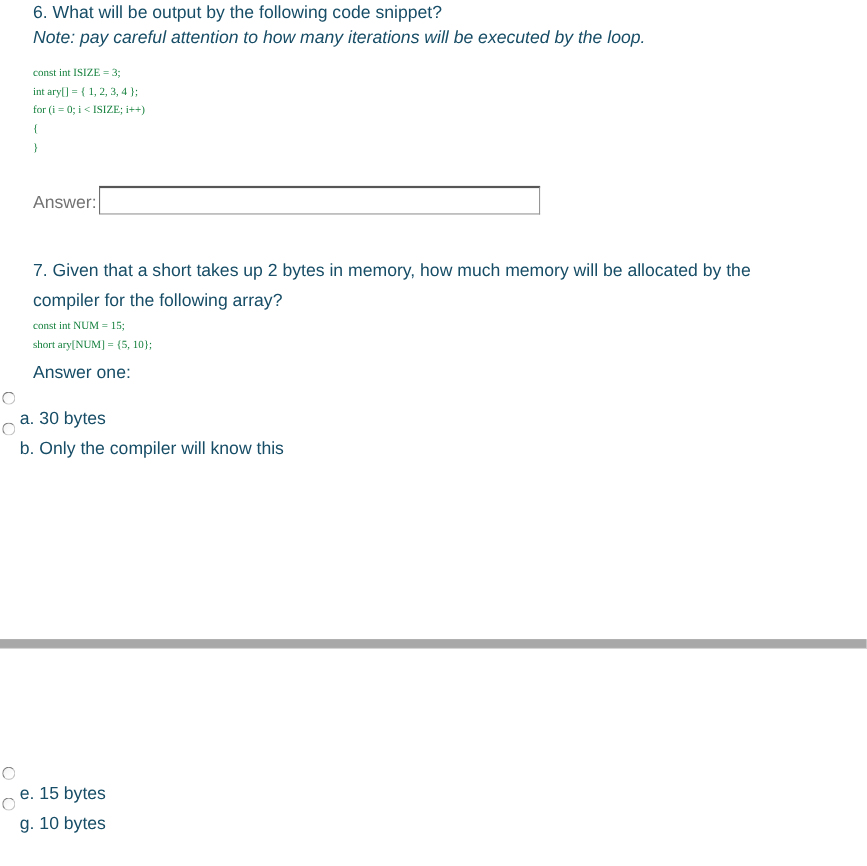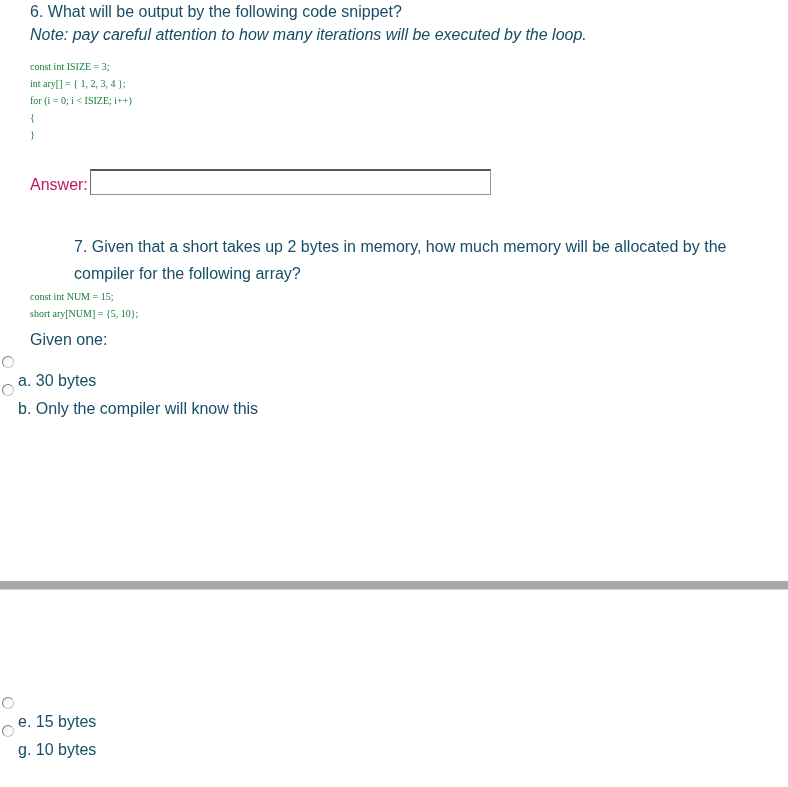--- a/index.html
+++ b/index.html
@@ -34,21 +34,21 @@
 
   .answer-row {
     left: 30px;
     display: flex;
     align-items: flex-end;
   }
   .answer-label {
     font-size: 16px;
     line-height: 21px;
     margin-right: 2px;
-    color: #be185d;
+    color: #737373;
     text-align: center;
   }
   .answer-input {
     width: 401px;
     height: 26px;
     background: #ffffff;
     border: 1px solid #969696;
     border-top: 2px solid #565656;
     border-left: 1px solid #6e6e6e;
     outline: none;
@@ -57,21 +57,20 @@
     padding: 2px 4px;
     color: #174d66;
   }
 
   .q7-title-wrap {
     left: 30px;
     width: 676px;
     font-size: 16px;
     line-height: 27px;
     color: #174d66;
-    margin-left: 44px;
   }
   .select-label {
     left: 30px;
     font-size: 16px;
     color: #174d66;
   }
 
   .options { left: 2px; }
   .option-row {
     height: 28px;
@@ -127,21 +126,21 @@
   <input type="text" class="answer-input" value="" style="">
 </div>
 
 <div class="abs q7-title-wrap" style="top:233px;">7. Given that a short takes up 2 bytes in memory, how much memory will be allocated by the compiler for the following array?</div>
 
 <div class="abs code-block" style="top:288px;">
   <div class="code-line">const int NUM = 15;</div>
   <div class="code-line">short ary[NUM] = {5, 10};</div>
 </div>
 
-<div class="abs select-label" style="top:331px;">Given one:</div>
+<div class="abs select-label" style="top:331px;">Answer one:</div>
 
 <div class="abs options" style="top:353px;">
   <div class="option-row">
     <span class="radio"></span>
     <span class="option-label">a. 30 bytes</span>
   </div>
   <div class="option-row">
     <span class="radio"></span>
     <span class="option-label">b. Only the compiler will know this</span>
   </div>

